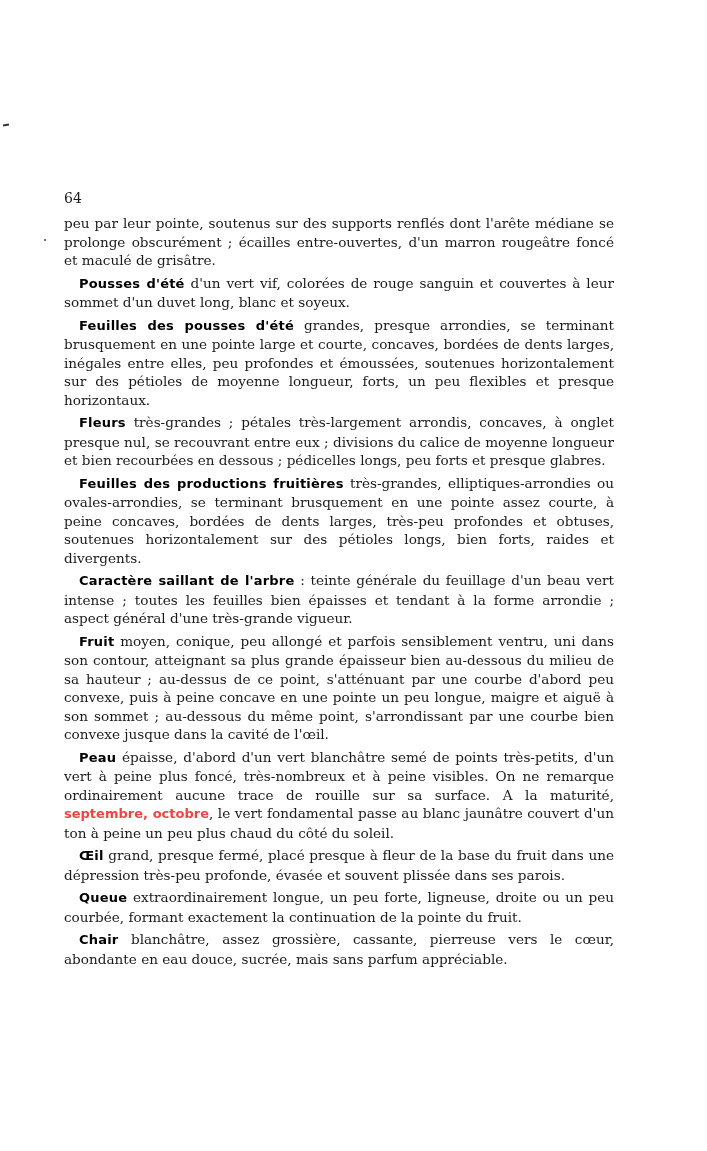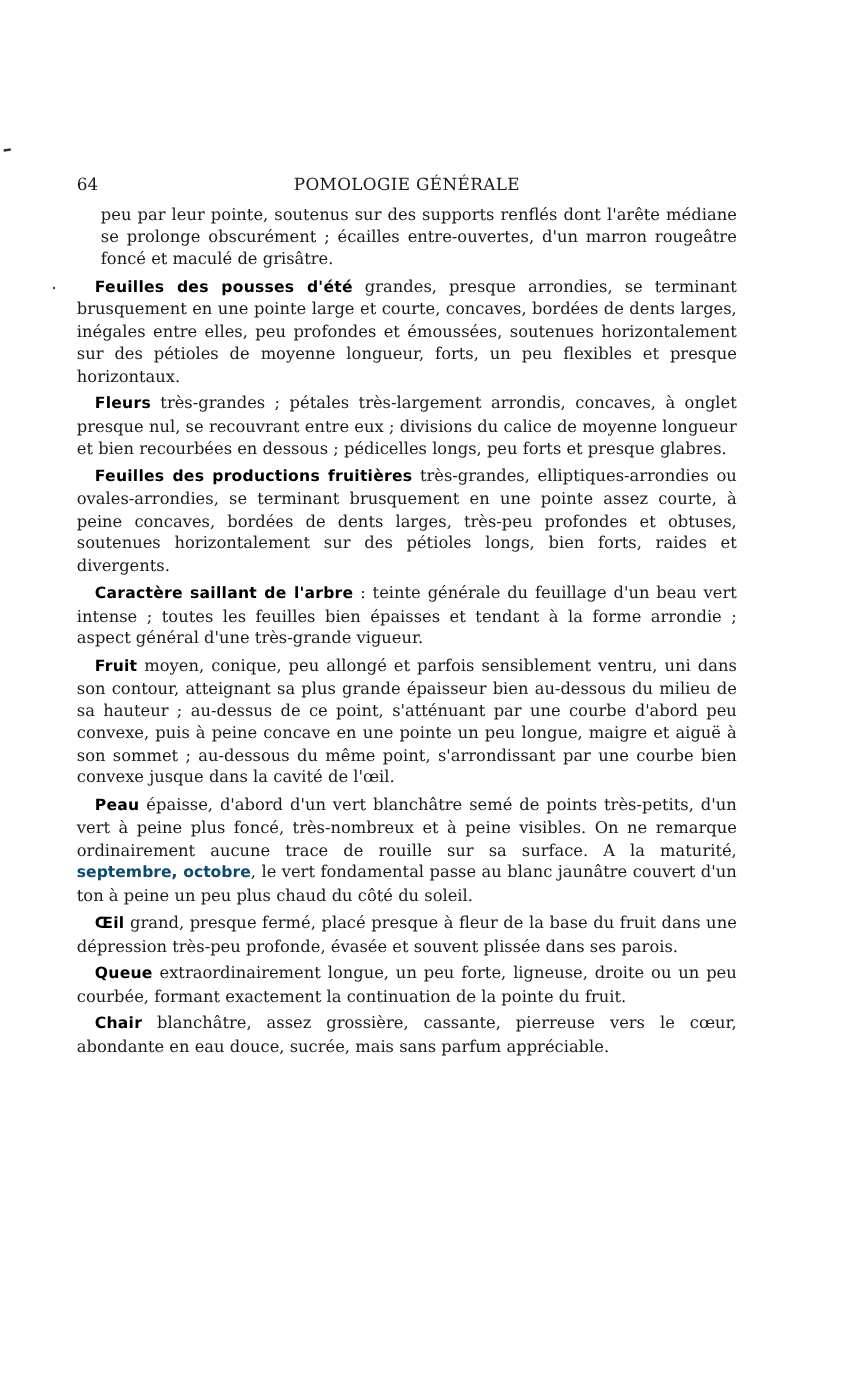--- a/index.html
+++ b/index.html
@@ -23,70 +23,73 @@
   .page {
     position: absolute;
     left: 64px; top: 146px;
     width: 550px;
   }
   .header {
     position: relative;
     height: 22px;
     font-size: 14px;
     margin-bottom: 2px;
+    margin-top: 44px;
   }
   .page-number {
     position: absolute; left: 0; top: 0;
     font-size: 14px;
   }
   .running-title {
     position: absolute; left: 0; right: 0; top: 0;
     text-align: center;
     font-size: 14px;
     letter-spacing: 0.3px;
   }
   .para {
     font-size: 13.6px;
     line-height: 18.5px;
     text-align: justify;
     margin: 0 0 4px 0;
     text-indent: 15px;
     hyphens: none;
   }
-  .para.continuation { text-indent: 0; margin-left: 20px; }
+  .para.continuation { text-indent: 0; }
   .term {
     font-family: "DejaVu Sans", "Liberation Sans", sans-serif;
     font-weight: bold;
     font-size: 13px;
     letter-spacing: 0.2px;
     color: #000;
   }
   .inline-bold {
     font-family: "DejaVu Sans", "Liberation Sans", sans-serif;
     font-weight: bold;
     font-size: 13px;
-    color: #0c4a6e;
+    color: #ef4444;
   }
 </style>
 </head>
 <body>
 
 <div class="margin-mark"></div>
 <div class="margin-dot"></div>
 
 <div class="page">
   <div class="header">
     <span class="page-number">64</span>
-    <span class="running-title">POMOLOGIE GÉNÉRALE</span>
   </div>
 
   <p class="para continuation">
     <span>peu par leur pointe, soutenus sur des supports renflés dont l'arête médiane se prolonge obscurément ; écailles entre-ouvertes, d'un marron rougeâtre foncé et maculé de grisâtre.</span>
   </p>
 
+  <p class="para">
+    <span class="term">Pousses d'été</span><span> d'un vert vif, colorées de rouge sanguin et couvertes à leur sommet d'un duvet long, blanc et soyeux.</span>
+  </p>
 
   <p class="para">
     <span class="term">Feuilles des pousses d'été</span><span> grandes, presque arrondies, se terminant brusquement en une pointe large et courte, concaves, bordées de dents larges, inégales entre elles, peu profondes et émoussées, soutenues horizontalement sur des pétioles de moyenne longueur, forts, un peu flexibles et presque horizontaux.</span>
   </p>
 
 
 
 
   <p class="para">
     <span class="term">Fleurs</span><span> très-grandes ; pétales très-largement arrondis, concaves, à onglet presque nul, se recouvrant entre eux ; divisions du calice de moyenne longueur et bien recourbées en dessous ; pédicelles longs, peu forts et presque glabres.</span>

